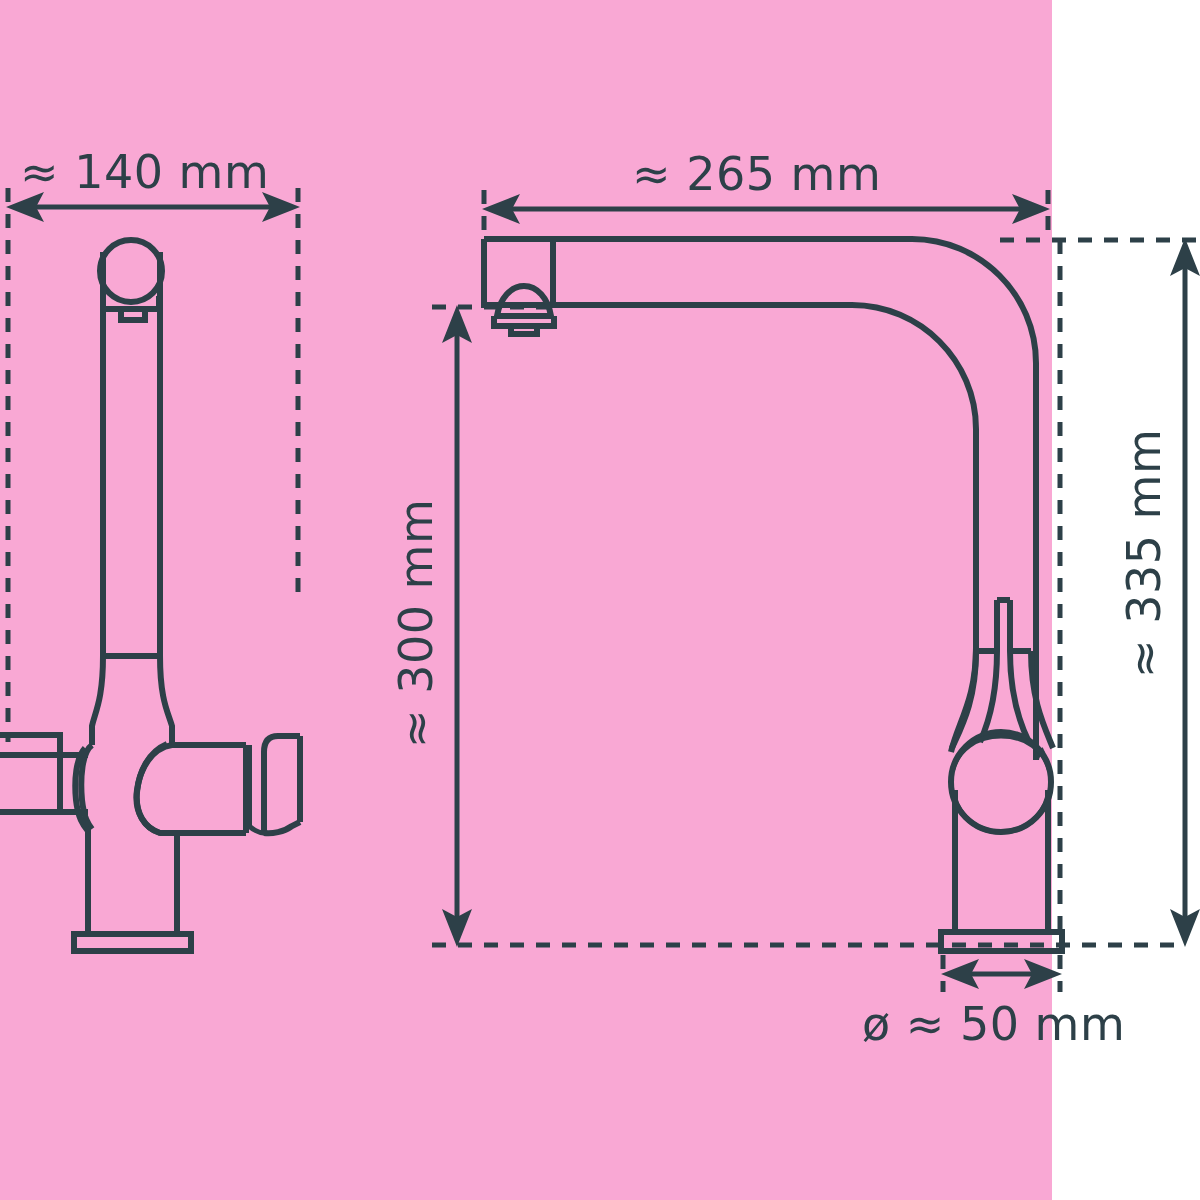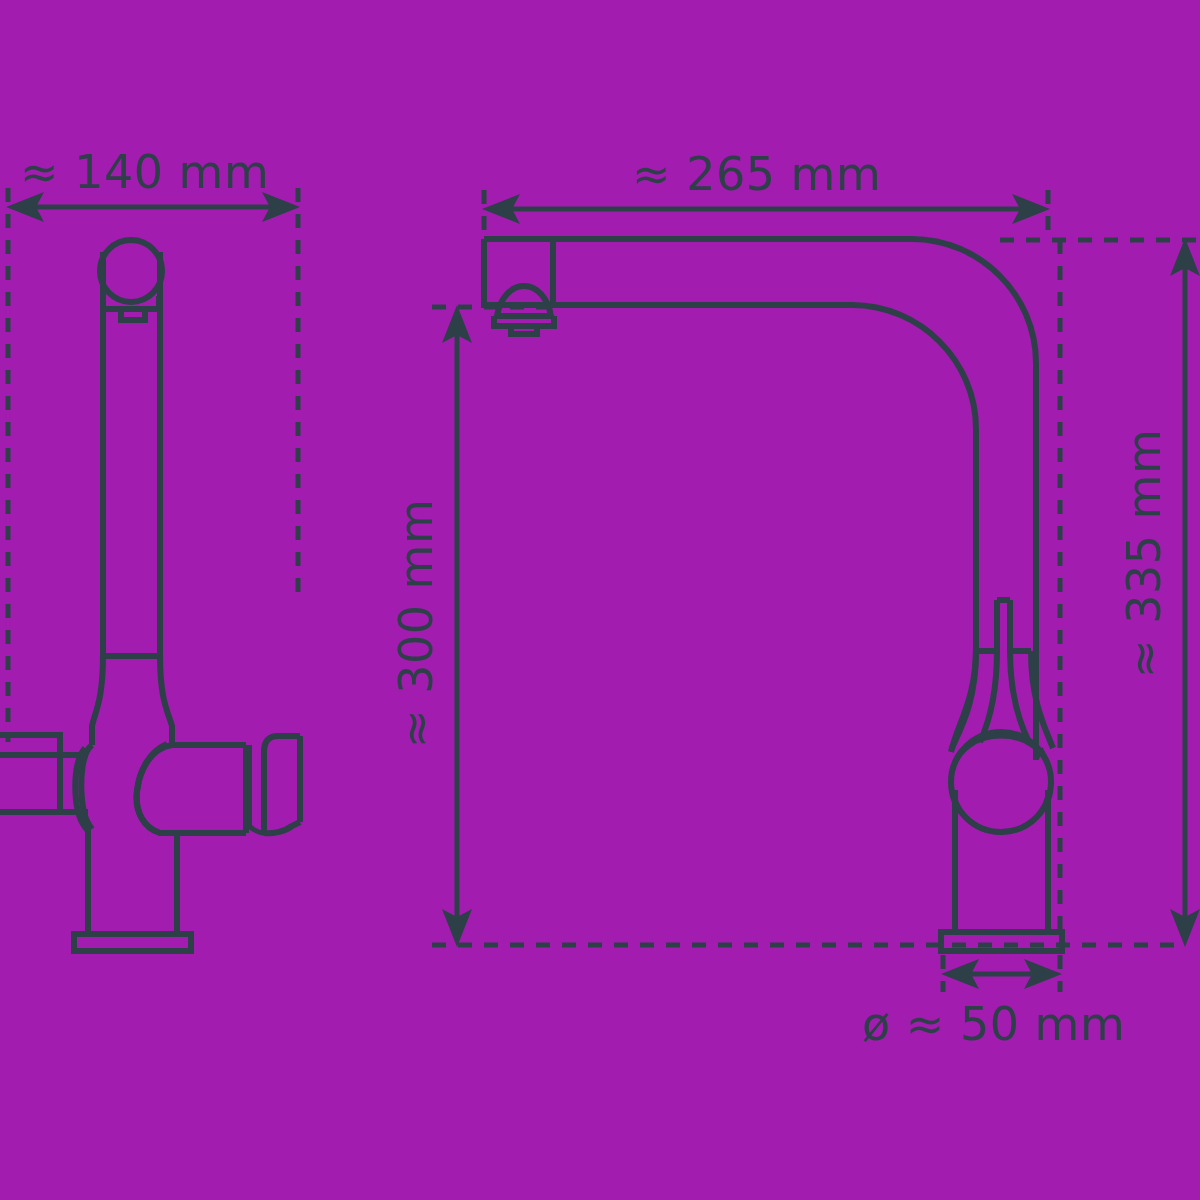--- a/index.html
+++ b/index.html
@@ -8,23 +8,23 @@
     background: #ffffff;
   }
   body {
     width: 1200px;
     height: 1200px;
     font-family: "DejaVu Sans", sans-serif;
     overflow: hidden;
   }
   #drawing-root {
     position: relative;
-    width: 1200px;
+    width: 1052px;
     height: 1200px;
-    background: #a21caf;
+    background: #f9a8d4;
   }
   svg.sheet {
     display: block;
     width: 1200px;
     height: 1200px;
   }
   .dim-text {
     font-family: "DejaVu Sans", sans-serif;
     font-size: 46px;
     fill: #2d4048;

